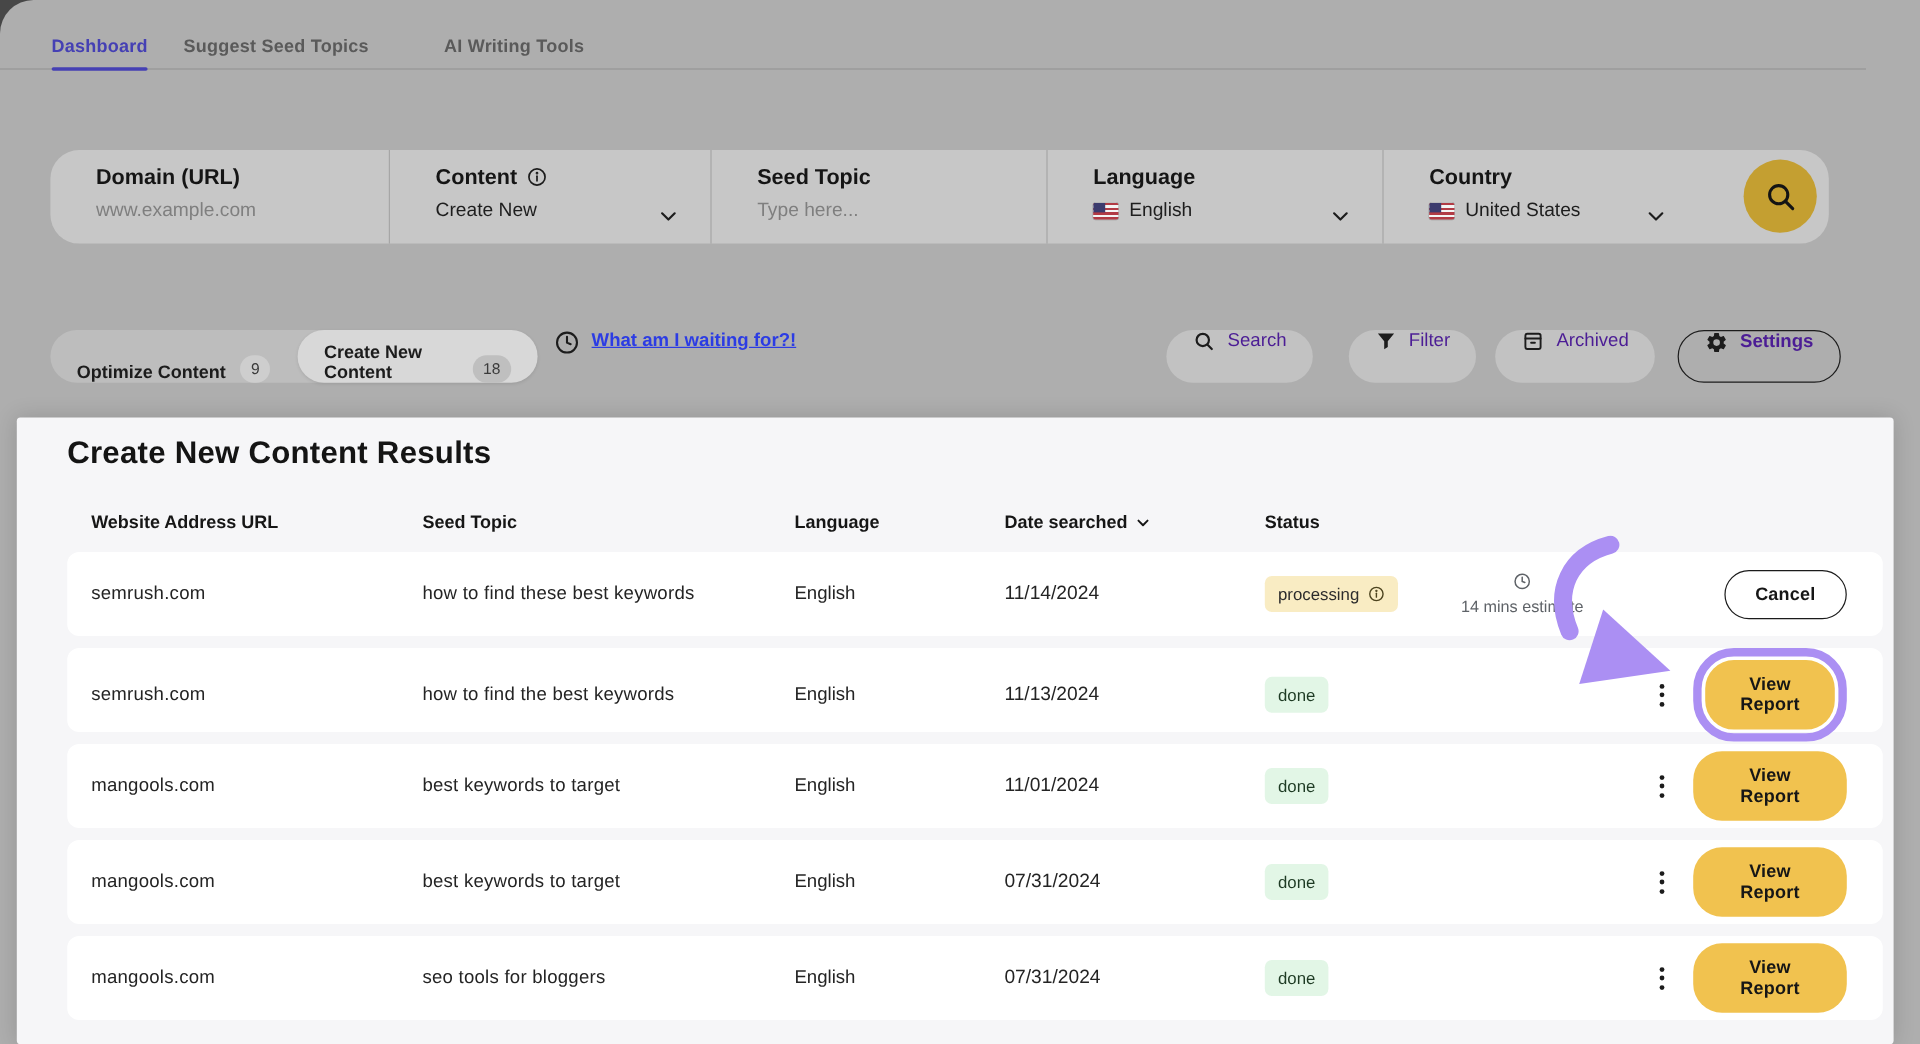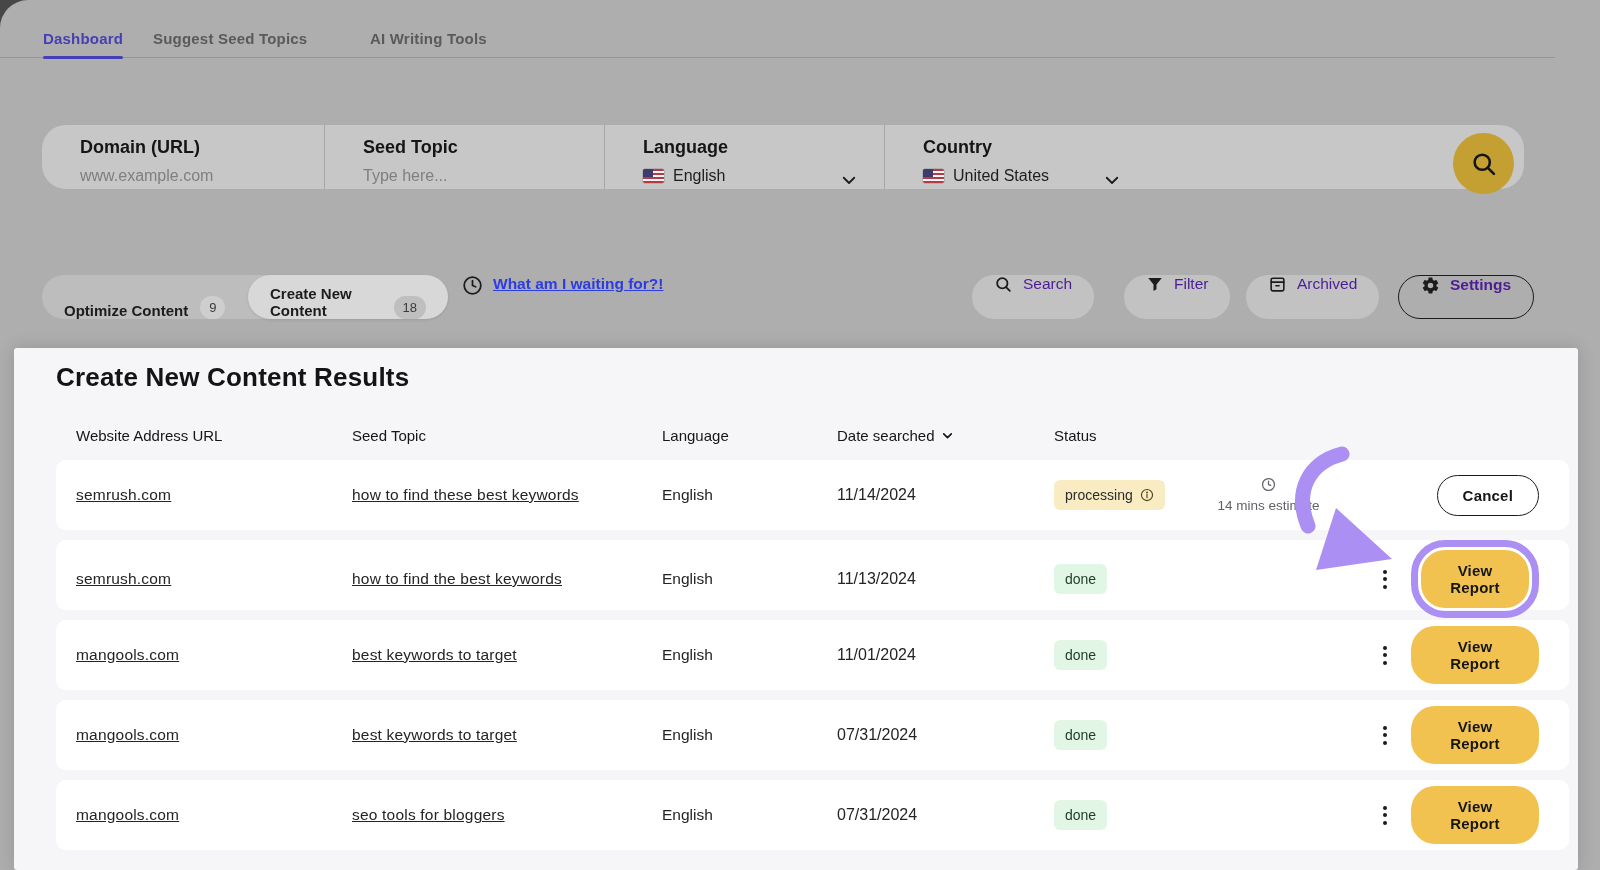--- a/index.html
+++ b/index.html
@@ -10,21 +10,21 @@
   
   .topnav { position:absolute; left:0; top:0; width:1555px; height:58px; border-bottom:1px solid #969696; }
   .topnav .tab { position:absolute; top:30px; font-size:15px; font-weight:700; color:#5a5a5a; cursor:pointer; letter-spacing:.2px; }
   .topnav .tab.active { color:#4540b4; }
   .topnav .tab.active::after { content:""; position:absolute; left:0; right:0; bottom:-12px; height:3px; background:#4540b4; border-radius:2px; }
   .tab-dashboard { left:43px; }
   .tab-seed { left:153px; }
   .tab-ai { left:328px;margin-left:42px; }
 
   
-  .formbar { position:absolute; left:42px; top:125px; width:1482px; height:64px; background:#c7c7c7; border-radius:24px; display:flex; align-items:stretch; }
+  .formbar { position:absolute; left:42px; top:125px; width:1482px; height:78px; background:#c7c7c7; border-radius:24px; display:flex; align-items:stretch; }
   .ffield { position:relative; padding:12px 0 0 38px; }
   .ffield + .ffield { border-left:1px solid #a6a6a6; }
   .f-domain { width:282px; }
   .f-content { width:268px; }
   .f-seed { width:280px; }
   .f-language { width:280px; }
   .f-country { width:297px; }
   .flabel { font-size:18px; font-weight:800; color:#151515; display:flex; align-items:center; gap:8px; }
   .fvalue { margin-top:9px; font-size:16px; color:#1e1e1e; display:flex; align-items:center; gap:9px; cursor:pointer; }
   .ffield input { border:none; background:transparent; outline:none; font-size:16px; color:#1e1e1e; margin-top:9px; width:180px; font-family:"Liberation Sans",sans-serif; }
@@ -45,25 +45,25 @@
   .waiting { position:absolute; left:462px; top:0; height:44px; display:flex; gap:10px; }
   .waiting a { font-size:15.5px; font-weight:800; color:#2c3ce4; text-decoration:underline; cursor:pointer; }
   .tool-btn { position:absolute; height:44px; border-radius:22px; background:#c2c2c2; display:flex; align-items:flex-start; gap:10px; padding:0 22px; font-size:15.5px; color:#4c1d95; cursor:pointer; border:none; font-family:"Liberation Sans",sans-serif; }
   .tb-search { left:972px; } .tb-filter { left:1124px; } .tb-archived { left:1246px; }
   .tb-settings { left:1398px; background:transparent; border:1.6px solid #1c1c1c; font-weight:700; }
 
   
   .panel { position:absolute; left:14px; top:348px; width:1564px; height:522px; background:#f6f6f8; border-radius:3px; box-shadow:0 0 18px rgba(0,0,0,.15); }
   .panel-title { position:absolute; left:42px; top:14px; font-size:26px; font-weight:800; color:#141414; letter-spacing:.2px; }
   .grid { display:grid; grid-template-columns:276px 310px 175px 217px 108px 1fr 36px 128px; align-items:center; padding-left:20px; padding-right:30px; }
-  .thead { position:absolute; left:42px; top:72px; width:1513px; height:30px; font-size:15px; font-weight:400; color:#161616; }
+  .thead { position:absolute; left:42px; top:72px; width:1513px; height:30px; font-size:15px; font-weight:700; color:#161616; }
   .th { display:flex; align-items:center; gap:6px; }
   .rows { position:absolute; left:42px; top:112px; width:1513px; }
   .row { background:#ffffff; border-radius:10px; height:70px; margin-bottom:10px; font-size:15.5px; color:#242424; }
-  .cell-url, .cell-seed { letter-spacing:.2px;text-decoration:underline; }
+  .cell-url, .cell-seed { letter-spacing:.2px; }
   .cell-date { font-size:16px; }
   .status-badge { display:inline-flex; align-items:center; gap:7px; font-size:14px; padding:7px 11px; border-radius:6px; width:max-content; color:#2c2c2c; }
   .status-badge.processing { background:#f9ecc3; }
   .status-badge.done { background:#e2f6e6; color:#1e3b24; }
   .estimate { display:flex; align-items:center; gap:6px; font-size:13.5px; color:#5f6368;flex-direction:column; }
   .kebab { display:flex; flex-direction:column; gap:3.5px; align-items:center; cursor:pointer; width:20px; padding:4px 0; background:none; border:none; }
   .kebab i { width:4px; height:4px; border-radius:50%; background:#1c1c1c; }
   .cell-action { display:flex; justify-content:flex-end; }
   .action-wrap { display:inline-block; }
   .action-wrap.highlight-ring { border:7px solid #ab8ff3; border-radius:34px; padding:3px; }
@@ -84,20 +84,38 @@
   <div class="topnav">
     <span class="tab tab-dashboard active">Dashboard</span>
     <span class="tab tab-seed">Suggest Seed Topics</span>
     <span class="tab tab-ai">AI Writing Tools</span>
   </div>
 
   <div class="formbar">
     <div class="ffield f-domain">
       <div class="flabel">Domain (URL)</div>
       <input type="text" placeholder="www.example.com" style="">
+    </div>
+    <div class="ffield f-content">
+      <div class="flabel">
+        <span>Content</span>
+        <span class="icon">
+          <svg width="17" height="17" viewBox="0 0 24 24" fill="none" stroke="#1c1c1c" stroke-width="2">
+              <circle cx="12" cy="12" r="9.5"></circle>
+              <line x1="12" y1="11" x2="12" y2="16.5" stroke-linecap="round"></line>
+              <circle cx="12" cy="7.5" r="0.6" fill="#1c1c1c"></circle>
+            </svg>
+        </span>
+      </div>
+      <div class="fvalue">Create New</div>
+      <span class="chev icon">
+        <svg width="18" height="18" viewBox="0 0 24 24" fill="none" stroke="#1c1c1c" stroke-width="2.4" stroke-linecap="round" stroke-linejoin="round">
+            <polyline points="5 9 12 16 19 9"></polyline>
+          </svg>
+      </span>
     </div>
     <div class="ffield f-seed">
       <div class="flabel">Seed Topic</div>
       <input type="text" placeholder="Type here..." style="">
     </div>
     <div class="ffield f-language">
       <div class="flabel">Language</div>
       <div class="fvalue">
         <span class="flag"></span>
         <span>English</span>

